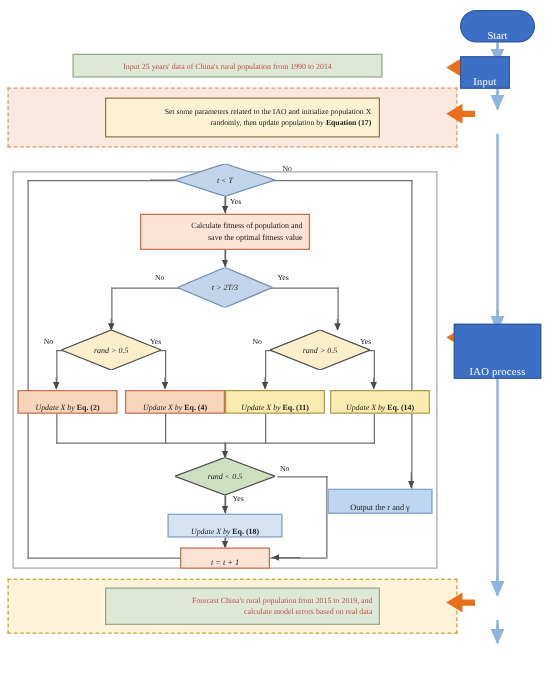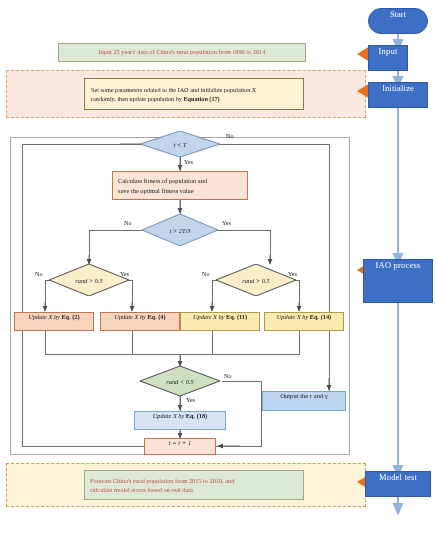--- a/index.html
+++ b/index.html
@@ -5,21 +5,21 @@
   html,body{margin:0;padding:0;background:#ffffff;}
   body{
     font-family:"Liberation Serif", serif;
     width:436px;height:550px;position:relative;overflow:hidden;
     -webkit-font-smoothing:antialiased;
   }
   #stage{position:absolute;left:0;top:0;width:436px;height:550px;}
 
   
   .node{position:absolute;box-sizing:border-box;display:flex;
-        align-items:flex-start;justify-content:center;text-align:center;}
+        align-items:flex-end;justify-content:center;text-align:center;}
 
   
   .blue-box{
     background:#3d6fc4;border:1px solid #2e5aa8;color:#ffffff;
     font-size:8.5px;letter-spacing:.2px;
   }
   .blue-term{
     background:#3d6fc4;border:1px solid #2e5aa8;color:#ffffff;
     font-size:8.5px;border-radius:13px;
   }
@@ -179,31 +179,25 @@
   </svg>
 
   <div class="node blue-term" style="left:368px;top:8px;width:60px;height:26px;">
     <span>Start</span>
   </div>
 
   <div class="node blue-box" style="left:368px;top:45px;width:40px;height:26px;">
     <span>Input</span>
   </div>
 
-  <div class="node blue-box" style="left:368px;top:82px;width:60px;height:26px;">
-    <span>Initialize</span>
-  </div>
 
   <div class="node blue-box" style="left:363px;top:259px;width:70px;height:44px;">
     <span>IAO process</span>
   </div>
 
-  <div class="node blue-box" style="left:365px;top:471px;width:66px;height:26px;">
-    <span>Model test</span>
-  </div>
 
 
   <div class="node green-box" style="left:58px;top:43px;width:248px;height:19px;">
     <span>Input 25 years' data of China's rural population from 1990 to 2014</span>
   </div>
 
   <div class="node cream-box" style="left:84px;top:78px;width:220px;height:32px;flex-direction:column;">
     <span>Set some parameters related to the IAO and initialize population X</span>
     <span>
       <span>randomly, then update population by </span><b>Equation (17)</b>

